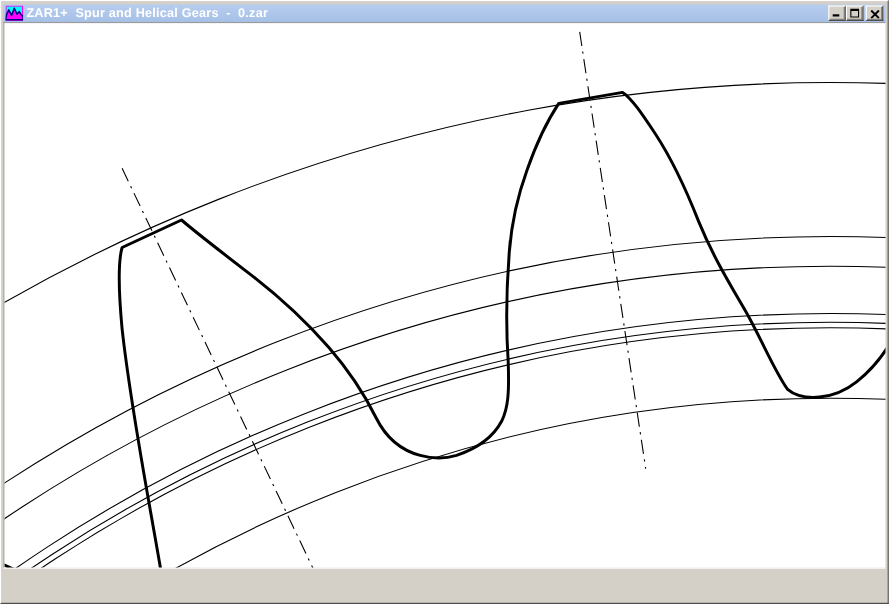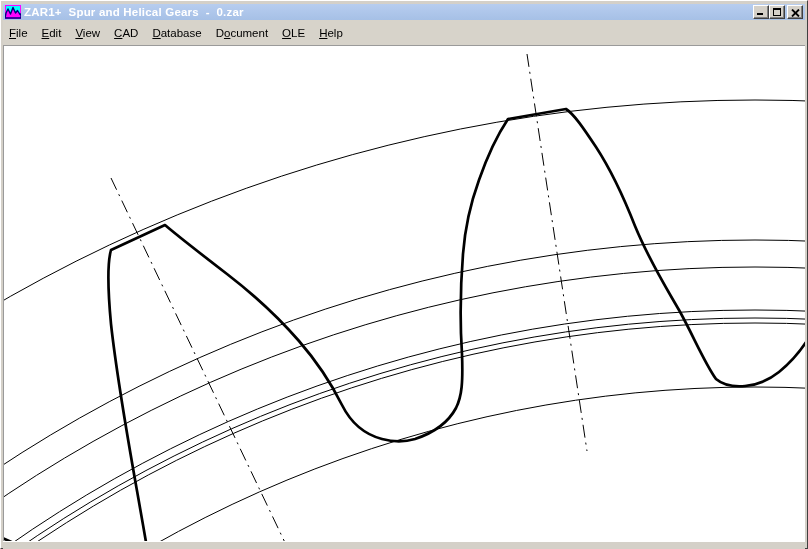--- a/index.html
+++ b/index.html
@@ -93,30 +93,20 @@
       </button>
       <button class="winbtn close">
         <svg class="glyph-close" width="9" height="8" viewBox="0 0 9 8">
           <line x1="1" y1="0.5" x2="8" y2="7.5" stroke="#000" stroke-width="1.8"></line>
           <line x1="8" y1="0.5" x2="1" y2="7.5" stroke="#000" stroke-width="1.8"></line>
         </svg>
       </button>
     </span>
   </div>
 
-  <div class="menubar">
-    <span class="menu-item"><u>F</u>ile</span>
-    <span class="menu-item"><u>E</u>dit</span>
-    <span class="menu-item"><u>V</u>iew</span>
-    <span class="menu-item"><u>C</u>AD</span>
-    <span class="menu-item"><u>D</u>atabase</span>
-    <span class="menu-item">D<u>o</u>cument</span>
-    <span class="menu-item"><u>O</u>LE</span>
-    <span class="menu-item"><u>H</u>elp</span>
-  </div>
 
   <div class="canvas">
     <svg width="802" height="496" viewBox="3 44 802 496">
         <circle cx="754" cy="1608" r="1510" class="thin" stroke="#000000"></circle>
         <circle cx="754" cy="1608" r="1370" class="thin" stroke="#000000"></circle>
         <circle cx="754" cy="1608" r="1343" class="thin" stroke="#000000"></circle>
         <circle cx="754" cy="1608" r="1300" class="thin" stroke="#000000"></circle>
         <circle cx="754" cy="1608" r="1292" class="thin" stroke="#000000"></circle>
         <circle cx="754" cy="1608" r="1287" class="thin" stroke="#000000"></circle>
         <circle cx="754" cy="1608" r="1223" class="thin" stroke="#000000"></circle>

